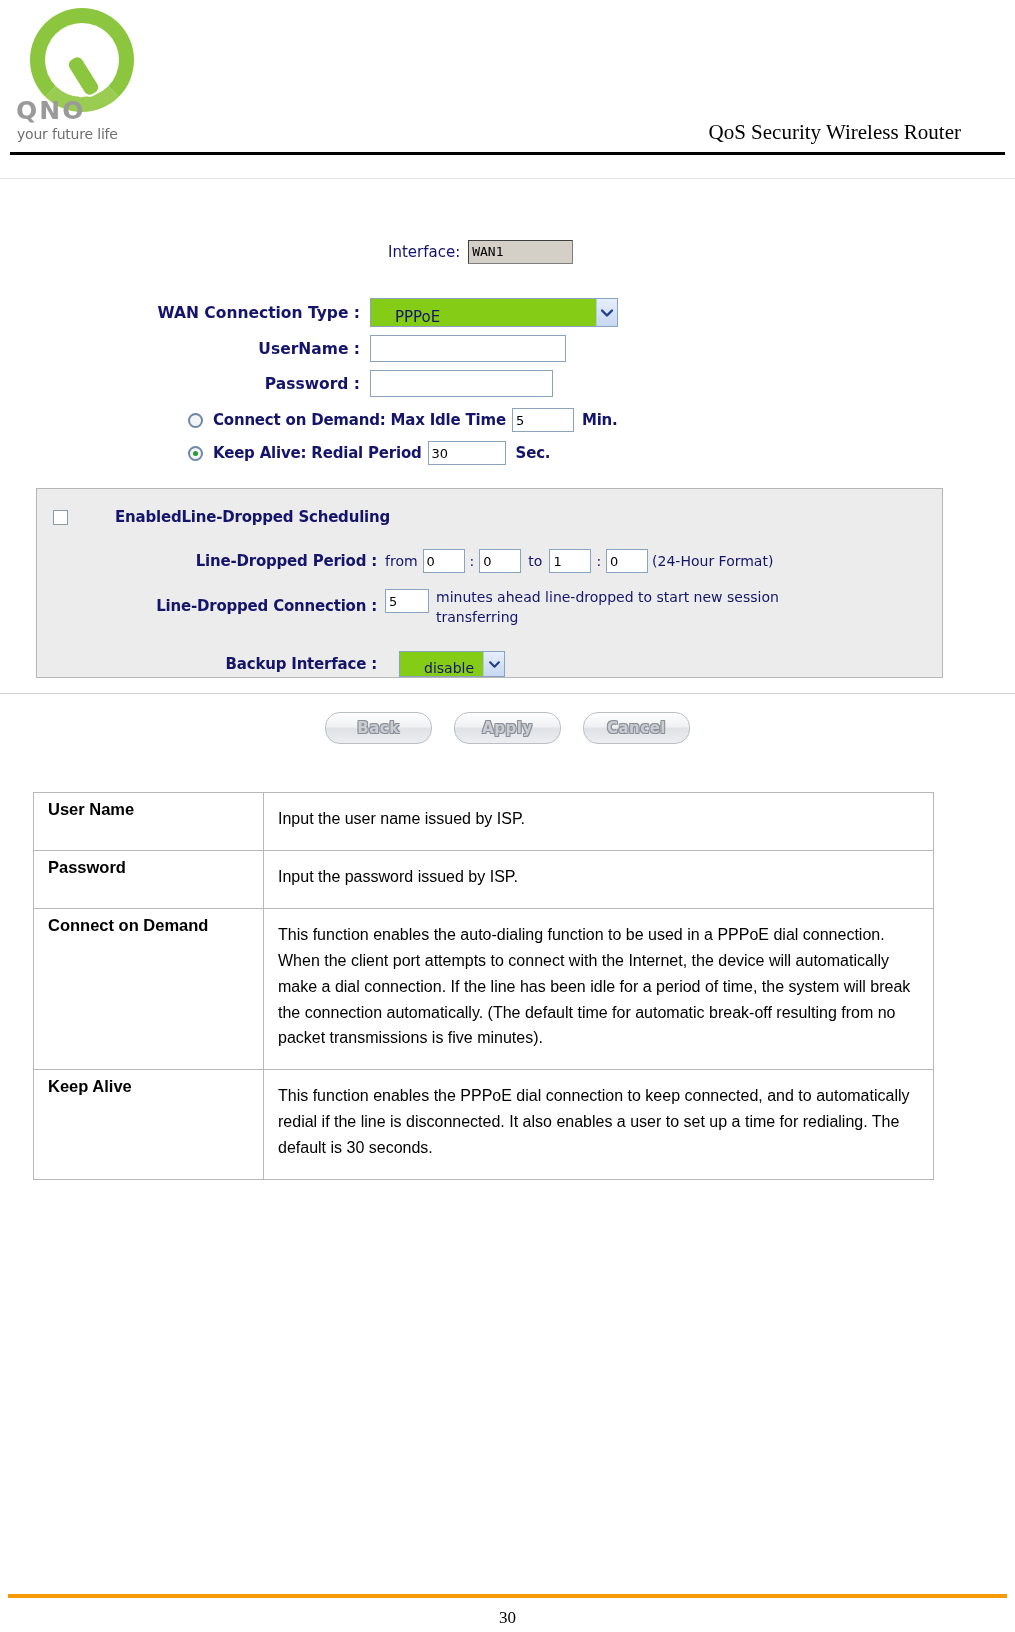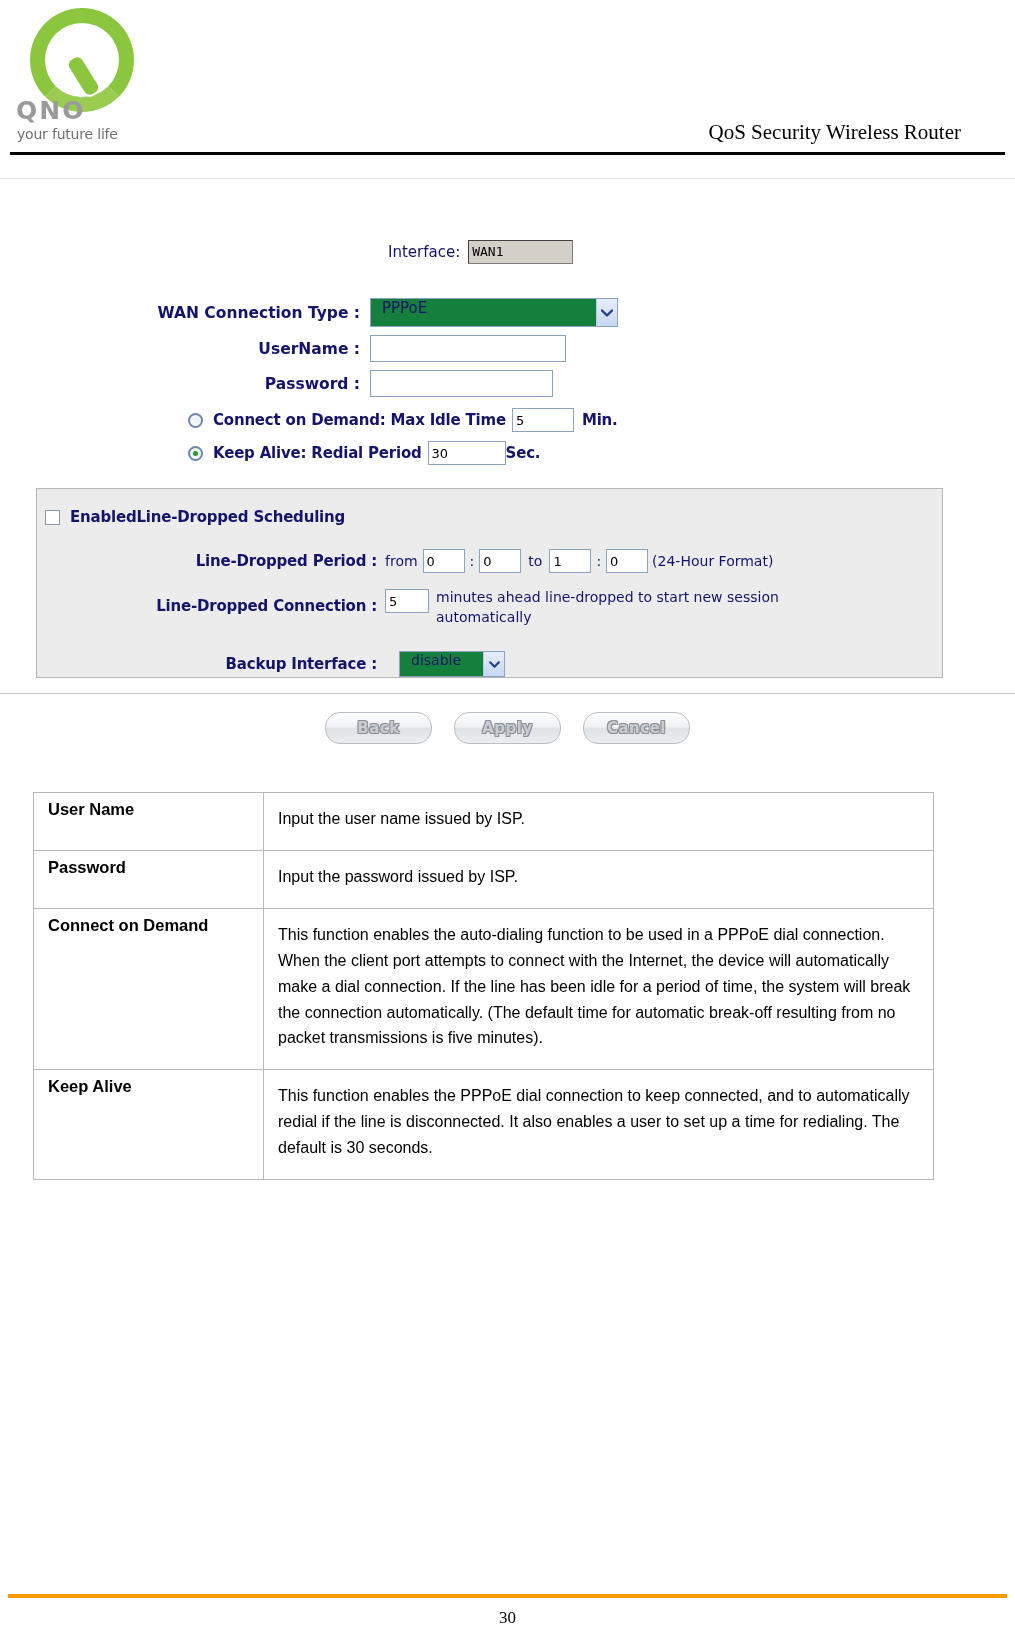--- a/index.html
+++ b/index.html
@@ -170,27 +170,27 @@
     font-size: 13px;
     color: #000;
     padding: 0 3px;
     line-height: 1;
   }
   .inp.tiny { height: 24px; }
 
   .sel {
     box-sizing: border-box;
     border: 1px solid #8aa4c0;
-    background: #15803d;
-    display: flex;
-    align-items: flex-start;
+    background: #84cc16;
+    display: flex;
+    align-items: flex-end;
     justify-content: space-between;
     font-size: 15px;
     color: #14146b;
-    padding-left: 11px;
+    padding-left: 24px;
   }
   .sel .sel-txt { white-space: nowrap; }
   .sel .arrow {
     width: 20px;
     height: 100%;
     background: linear-gradient(#e7eefb, #c6d8f2);
     border-left: 1px solid #b7c8e0;
     display: flex;
     align-items: center;
     justify-content: center;
@@ -379,25 +379,25 @@
     <span class="radio"></span>
     <span class="shot-label" style="margin-left:10px;">Connect on Demand: Max Idle Time</span>
     <input class="inp tiny" type="text" style="margin-left: 6px; width: 62px;" value="5">
     <span class="shot-label" style="margin-left:8px;">Min.</span>
   </div>
 
   <div class="field-row" style="left:188px; top:263px;">
     <span class="radio on"></span>
     <span class="shot-label" style="margin-left:10px;">Keep Alive: Redial Period</span>
     <input class="inp tiny" type="text" style="margin-left: 6px; width: 78px;" value="30">
-    <span class="shot-label" style="">Sec.</span>
+    <span class="shot-label" style="margin-left:10px;">Sec.</span>
   </div>
 
   <div class="group">
-    <div class="grp-row" style="left:8px; top:19px; align-items:center;">
+    <div class="grp-row" style="left:16px; top:19px; align-items:center;gap:37px;">
       <span class="chk"></span>
       <span class="shot-label" style="margin-left:10px;">EnabledLine-Dropped Scheduling</span>
     </div>
 
     <div class="grp-row" style="left:150px; top:60px; align-items:center;">
       <span class="shot-label" style="width:190px; text-align:right;">Line-Dropped Period :</span>
       <span class="shot-label-plain" style="margin-left:8px;">from</span>
       <input class="inp tiny" type="text" style="margin-left: 5px; width: 42px;" value="0">
       <span class="shot-label-plain" style="margin:0 5px;">:</span>
       <input class="inp tiny" type="text" style="width: 42px;" value="0">
@@ -406,21 +406,21 @@
       <span class="shot-label-plain" style="margin:0 5px;">:</span>
       <input class="inp tiny" type="text" style="width: 42px;" value="0">
       <span class="shot-label-plain" style="margin-left:4px;">(24-Hour Format)</span>
     </div>
 
     <div class="grp-row" style="left:112px; top:100px;">
       <span class="shot-label" style="width:228px; text-align:right; margin-top:8px;">Line-Dropped Connection :</span>
       <input class="inp tiny" type="text" style="margin-left: 8px; width: 44px;" value="5">
       <span style="margin-left:7px; display:block;">
         <span class="shot-label-plain" style="display:block;">minutes ahead line-dropped to start new session</span>
-        <span class="shot-label-plain" style="display:block; margin-top:4px;">automatically</span>
+        <span class="shot-label-plain" style="display:block; margin-top:4px;">transferring</span>
       </span>
     </div>
 
     <div class="grp-row" style="left:140px; top:162px; align-items:center;">
       <span class="shot-label" style="width:200px; text-align:right;">Backup Interface :</span>
       <span class="sel" style="margin-left:22px; width:106px; height:26px; font-size:14px;">
         <span class="sel-txt">disable</span>
         <span class="arrow">
           <svg width="11" height="7" viewBox="0 0 12 8">
               <path d="M1 1.5 L6 6.5 L11 1.5" stroke="#1f3f8f" stroke-width="2.4" fill="none" stroke-linecap="round" stroke-linejoin="round"></path>

